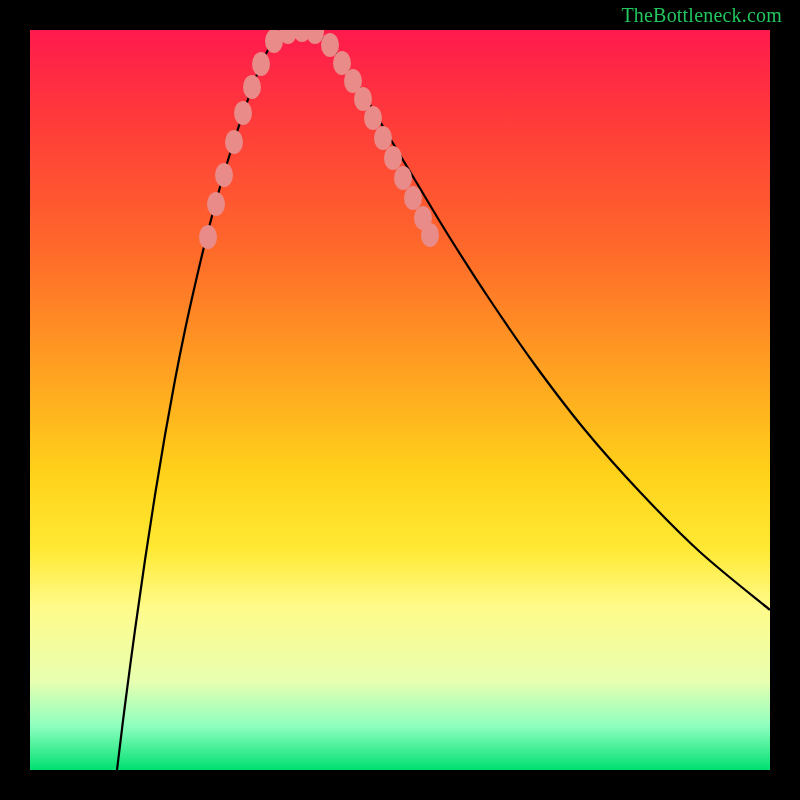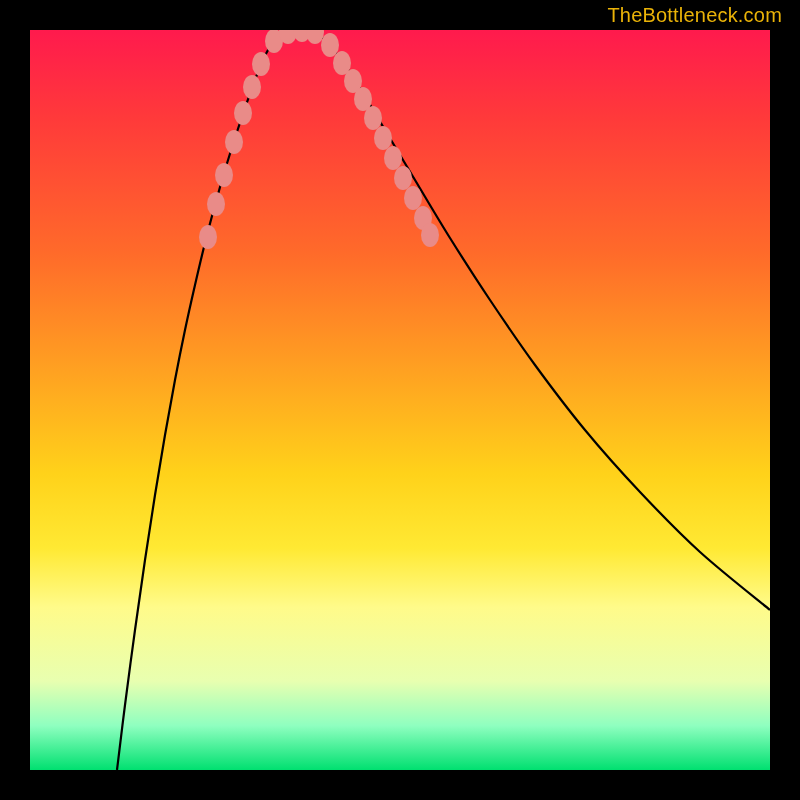--- a/index.html
+++ b/index.html
@@ -35,23 +35,23 @@
       #fffb8a 78%,
       #e8ffb0 88%,
       #8fffc0 94%,
       #00e070 100%
     );
   }
   .watermark {
     position: absolute;
     top: 4px;
     right: 18px;
-    font-family: Liberation Sans, sans-serif;
+    font-family: Liberation Serif, serif;
     font-size: 20px;
-    color: #eab308;
+    color: #22c55e;
     letter-spacing: 0.2px;
   }
   svg.curves {
     position: absolute;
     left: 0;
     top: 0;
     width: 740px;
     height: 740px;
   }
 </style>

